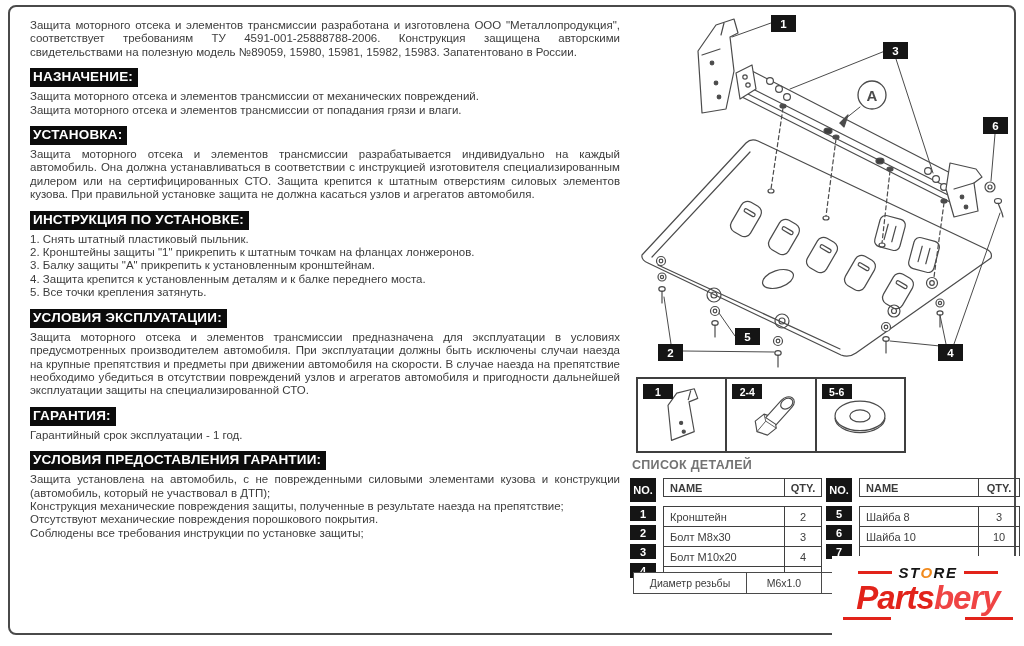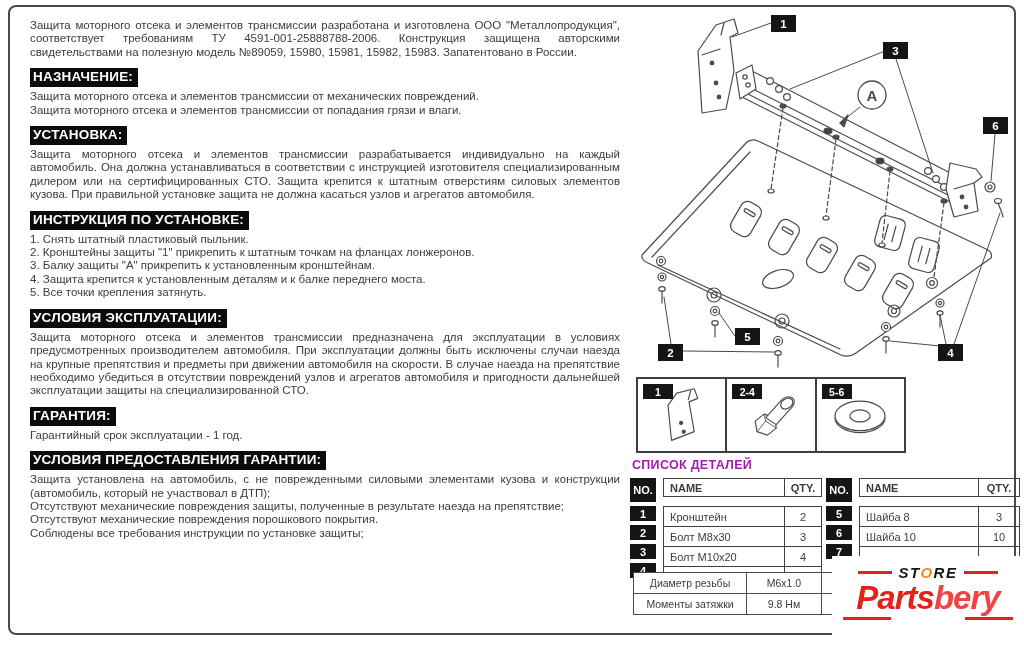--- a/index.html
+++ b/index.html
@@ -33,21 +33,21 @@
   .legend-cell{flex:1;position:relative;border-right:2px solid #3f3f3f;
     display:flex;align-items:center;justify-content:center;}
   .legend-cell:last-child{border-right:none;}
   .legend-tag{
     position:absolute;left:5px;top:5px;min-width:24px;height:15px;background:#151515;
     color:#fff;font-weight:bold;font-size:10.5px;display:flex;align-items:center;
     justify-content:center;padding:0 3px;
   }
   
   .parts-title{position:absolute;left:622px;top:451px;font-size:12.5px;
-    font-weight:bold;color:#a21caf;letter-spacing:.3px;}
+    font-weight:bold;color:#737373;letter-spacing:.3px;}
   .ptable{position:absolute;top:471px;font-size:11px;}
   .ptable .hdr-row,.ptable .b-row{display:flex;align-items:stretch;}
   .no-box{width:26px;height:24px;background:#151515;color:#fff;font-weight:bold;
     display:flex;align-items:center;justify-content:center;flex:none;}
   .hdr-cells{display:flex;margin-left:7px;border:1.4px solid #3f3f3f;height:17px;}
   .hdr-row{margin-bottom:4px;}
   .cell-name{display:flex;align-items:center;padding-left:6px;}
   .cell-qty{display:flex;align-items:center;justify-content:center;
     border-left:1.4px solid #3f3f3f;}
   .bold{font-weight:bold;}
@@ -108,21 +108,21 @@
     <p class="plain">5. Все точки крепления затянуть.</p>
 
     <span class="sec-hdr">УСЛОВИЯ ЭКСПЛУАТАЦИИ:</span><br>
     <p>Защита моторного отсека и элементов трансмиссии предназначена для эксплуатации в условиях предусмотренных производителем автомобиля. При эксплуатации должны быть исключены случаи наезда на крупные препятствия и предметы при движении автомобиля на скорости. В случае наезда на препятствие необходимо убедиться в отсутствии повреждений узлов и агрегатов автомобиля и пригодности дальнейшей эксплуатации защиты на специализированной СТО.</p>
 
     <span class="sec-hdr">ГАРАНТИЯ:</span><br>
     <p class="plain">Гарантийный срок эксплуатации - 1 год.</p>
 
     <span class="sec-hdr">УСЛОВИЯ ПРЕДОСТАВЛЕНИЯ ГАРАНТИИ:</span><br>
     <p>Защита установлена на автомобиль, с не поврежденными силовыми элементами кузова и конструкции (автомобиль, который не участвовал в ДТП);</p>
-    <p>Отсутствуют механические повреждения защиты, полученные в результате наезда на препятствие;</p>
+    <p>Конструкция механические повреждения защиты, полученные в результате наезда на препятствие;</p>
     <p>Отсутствуют механические повреждения порошкового покрытия.</p>
     <p>Соблюдены все требования инструкции по установке защиты;</p>
   </div>
 
   <svg class="diagram-svg" viewBox="0 0 402 364" fill="none" stroke-linejoin="round" stroke-linecap="round">
     <g stroke="#4b4b4b" stroke-width="1.2">
 
       <g>
         <path d="M14,244 L118,132 Q123,127 130,130 L358,238 Q365,241 363,247 L228,342 Q221,347 213,344 L20,252 Q13,249 14,244 Z" fill="#ffffff"></path>
         <path d="M24,246 L122,141"></path>
@@ -394,25 +394,20 @@
       </div>
     </div>
   </div>
 
   <div class="spec-table">
     <div class="spec-row">
       <div class="spec-cell spec-label">Диаметр резьбы</div>
       <div class="spec-cell spec-v1">М6х1.0</div>
       <div class="spec-cell spec-v2"></div>
     </div>
-    <div class="spec-row">
-      <div class="spec-cell spec-label">Моменты затяжки</div>
-      <div class="spec-cell spec-v1">9.8 Нм</div>
-      <div class="spec-cell spec-v2"></div>
-    </div>
   </div>
 
 </div>
 
 <div class="logo">
   <div class="store-row">
     <span class="red-line"></span>
     <span class="store-text"><span>ST</span><span class="store-o">O</span><span>RE</span></span>
     <span class="red-line"></span>
   </div>

